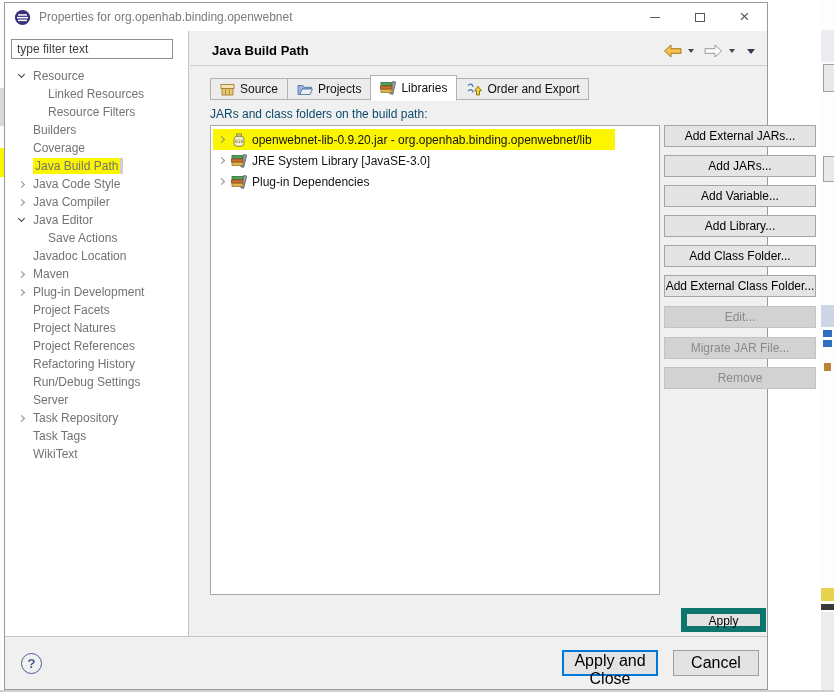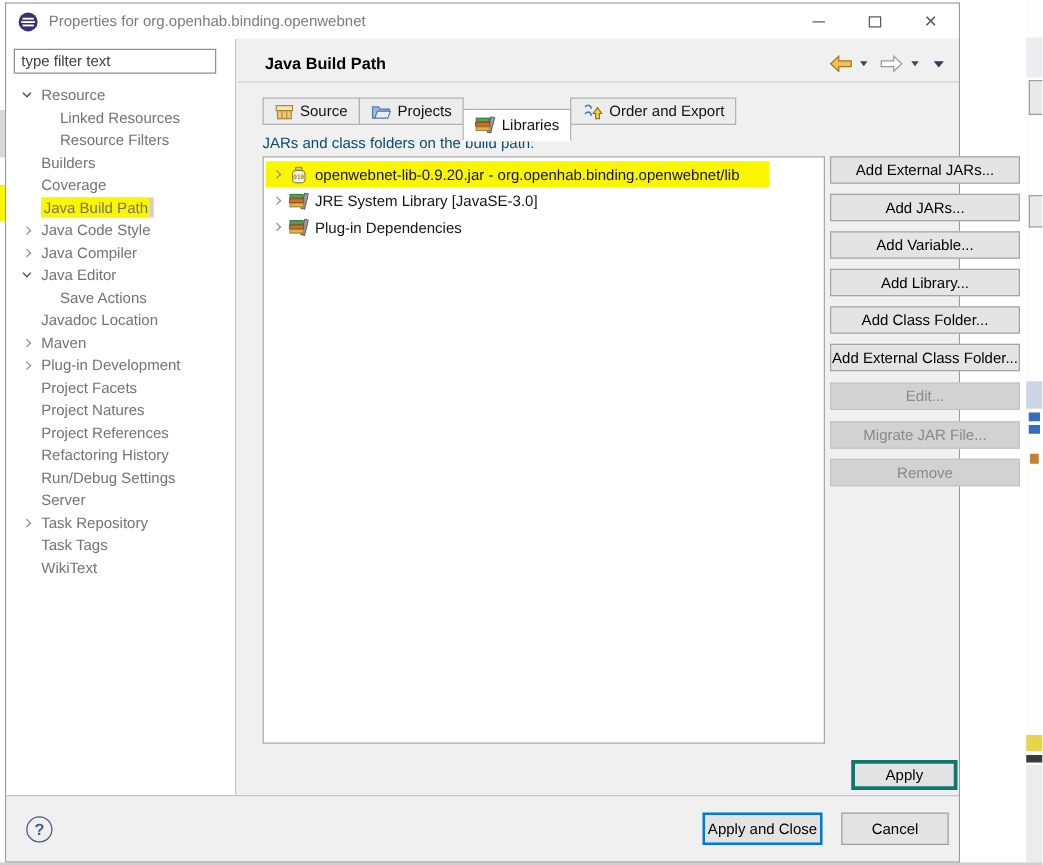--- a/index.html
+++ b/index.html
@@ -66,51 +66,51 @@
   .page-title { position:absolute; left:22px; top:12px; font-weight:bold; font-size:13px; color:#000; }
   .nav-arrows { position:absolute; right:12px; top:13px; display:flex; align-items:center; gap:6px; }
   .tri { width:0; height:0; border-left:3.5px solid transparent; border-right:3.5px solid transparent;
     border-top:4px solid #474747; display:inline-block; }
   .tri.big { border-left-width:4.5px; border-right-width:4.5px; border-top:5.5px solid #3d3354; }
   .header-sep { position:absolute; left:0; right:0; top:34px; border-top:1px solid #cfcfcf; }
 
   .tabs { position:absolute; left:20px; top:44px; display:flex; align-items:flex-start; }
   .tab { height:22px; margin-top:3px; display:flex; align-items:center; gap:5px; padding:0 9px;
     border:1px solid #b2b2b2; background:#ececec; font-size:12px; color:#111; margin-right:-1px; }
-  .tab.selected { height:26px; margin-top:12px; background:#ffffff; border-bottom:1px solid #ffffff;
+  .tab.selected { height:26px; margin-top:0; background:#ffffff; border-bottom:1px solid #ffffff;
     z-index:2; position:relative; }
   .tab .icon { display:inline-flex; }
 
   .list-label { position:absolute; left:20px; top:76px; font-size:12px; color:#0c4a6e; }
   .list-box { position:absolute; left:20px; top:94px; width:450px; height:470px; background:#ffffff;
     border:1px solid #a8a8a8; overflow:hidden; }
   .list-row { height:21px; display:flex; align-items:center; font-size:12px; color:#141414;
     padding-left:6px; white-space:nowrap; }
   .list-row:first-child { margin-top:3px; }
   .list-row .chev-box { flex:0 0 14px; width:14px; }
   .list-row .icon { margin-right:5px; display:inline-flex; }
   .list-row.hl { background:linear-gradient(to right, transparent 0 2px, #fbf500 2px 404px, transparent 404px); }
 
   .btn-col { position:absolute; left:474px; top:94px; width:152px; }
   .btn { display:block; width:152px; height:22px; margin-bottom:8px; background:#e4e4e4;
     border:1px solid #a5a5a5; font-size:12px; color:#000; font-family:"Liberation Sans", sans-serif; }
   .btn.disabled { background:#d2d2d2; border-color:#c3c3c3; color:#8a8a8a; }
   .btn.group-start { margin-top:9px; }
 
   .apply-btn { position:absolute; right:1px; top:577px; width:85px; height:24px; background:#e3e3e3;
-    border:3px solid #0f766e; font-size:12px; font-family:"Liberation Sans", sans-serif; color:#000; }
+    border:6px solid #0f766e; font-size:12px; font-family:"Liberation Sans", sans-serif; color:#000; }
 
   
   .footer { position:absolute; left:0; right:0; bottom:0; height:53px; border-top:1px solid #c4c4c4;
     background:#f0f0f0; display:flex; align-items:center; padding:0 8px; }
   .help-circle { width:21px; height:21px; border:1px solid #44608a; border-radius:50%; color:#44608a;
     font-size:13px; font-weight:bold; display:flex; align-items:center; justify-content:center;
     margin-left:8px; }
   .footer-spacer { flex:1; }
-  .footer-btn { height:26px; font-size:12px; background:#e3e3e3; border:1px solid #9f9f9f;
+  .footer-btn { height:26px; font-size:16px; background:#e3e3e3; border:1px solid #9f9f9f;
     font-family:"Liberation Sans", sans-serif; color:#000; }
   .footer-btn.primary { width:96px; border:2px solid #0078d7; margin-right:15px; }
   .footer-btn.cancel { width:86px; }
 </style>
 </head>
 <body>
 
 <div class="left-strip">
   <div class="frag-gray"></div>
   <div class="frag-yellow"></div>

